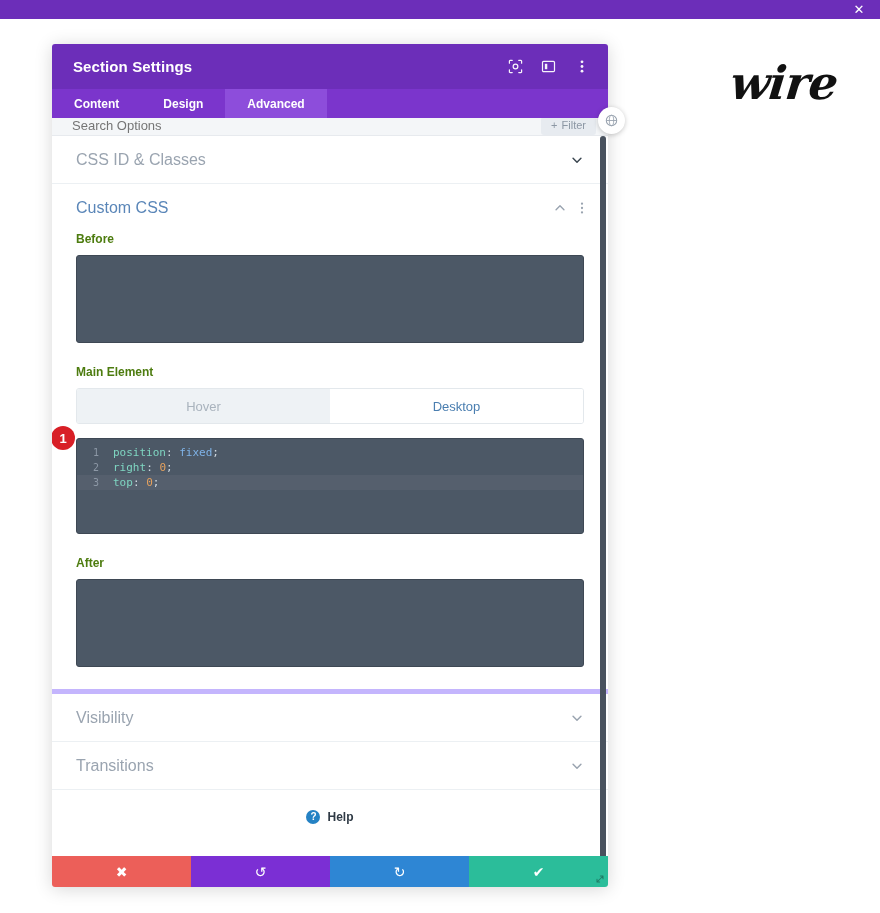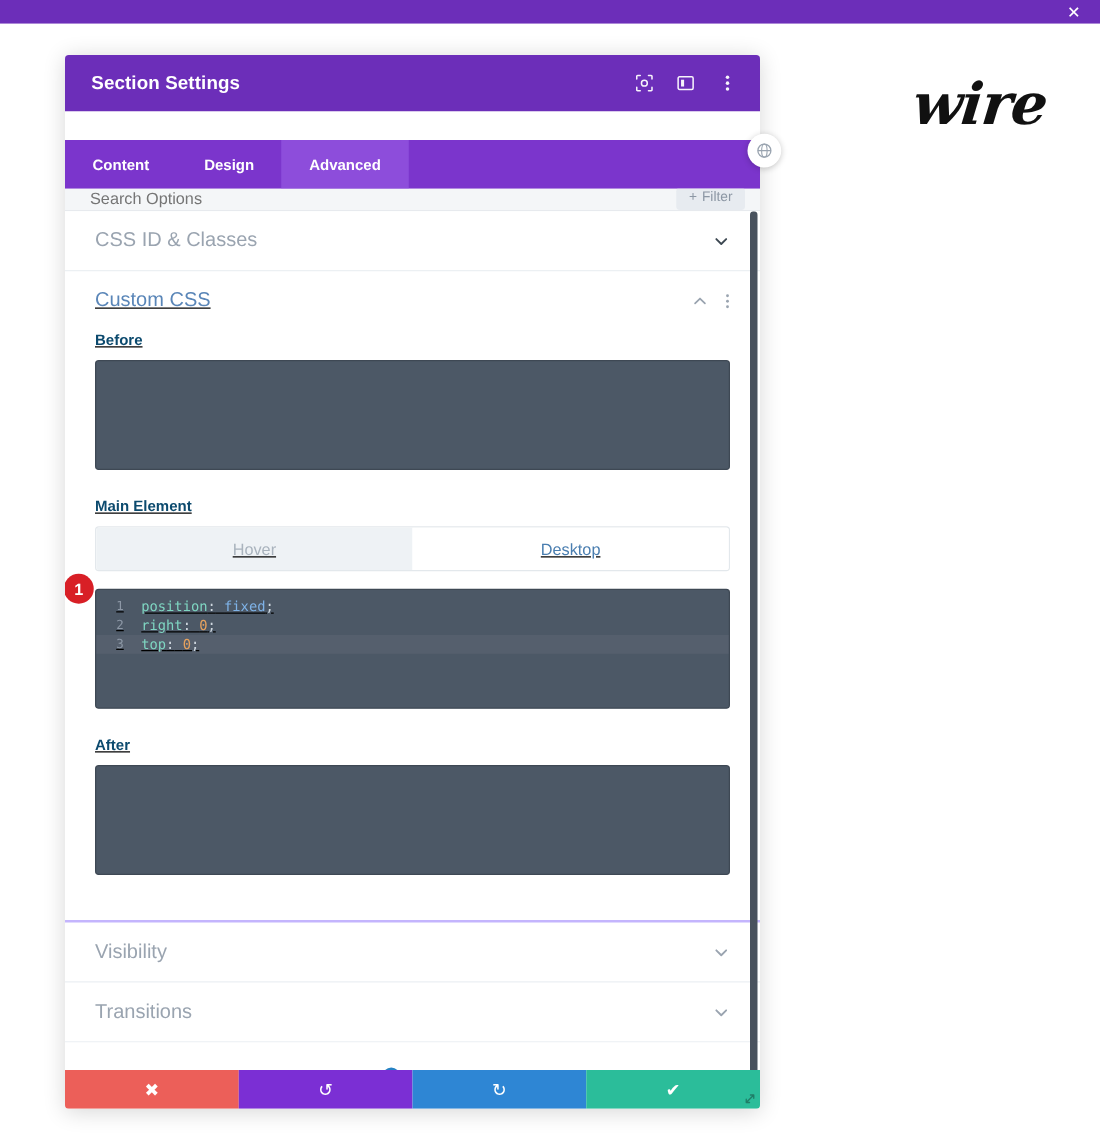--- a/index.html
+++ b/index.html
@@ -70,25 +70,24 @@
   }
   .header-icons { display: flex; align-items: center; gap: 16px; }
   .hdr-icon {
     width: 17px; height: 17px;
     display: flex; align-items: center; justify-content: center;
     cursor: pointer; opacity: .95;
   }
 
   
   .modal-tabs {
-    height: 39px;
+    height: 29px;
     background: #7b35cc;
     display: flex; align-items: stretch;
     flex-shrink: 0;
-    margin-top: 23px;
   }
   .tab {
     padding: 0 22px;
     display: flex; align-items: center; justify-content: center;
     color: #ffffff; font-size: 12px; font-weight: 700;
     cursor: pointer; white-space: nowrap;
   }
   .tab.active { background: #8d4ddb; }
 
   
@@ -144,29 +143,28 @@
   }
   .acc-title {
     flex: 1; font-size: 16px; color: #9aa4b0; font-weight: 400;
   }
   .acc-title.open { color: #5a86b8; }
   .acc-ctrls { display: flex; align-items: center; gap: 13px; }
   .chev { width: 14px; height: 14px; }
 
   
   .css-panel {
-    border-bottom: 2px solid #c4b5fd;
-    padding: 0 24px 36px;
-    text-decoration: underline;
+    border-bottom: 5px solid #c4b5fd;
+    padding: 0 24px 22px;
   }
   .css-panel-head {
     height: 48px; display: flex; align-items: center;
   }
   .field-label {
-    font-size: 12px; font-weight: 700; color: #0c4a6e;
+    font-size: 12px; font-weight: 700; color: #4d7c0f;
     margin-bottom: 9px; display: block;
   }
   .plain-textarea {
     width: 100%; height: 88px;
     background: #4c5866;
     border: 1px solid #3e4854;
     border-radius: 3px;
     resize: none; outline: none;
     color: #e8eef2;
     font-family: "DejaVu Sans Mono", monospace;

